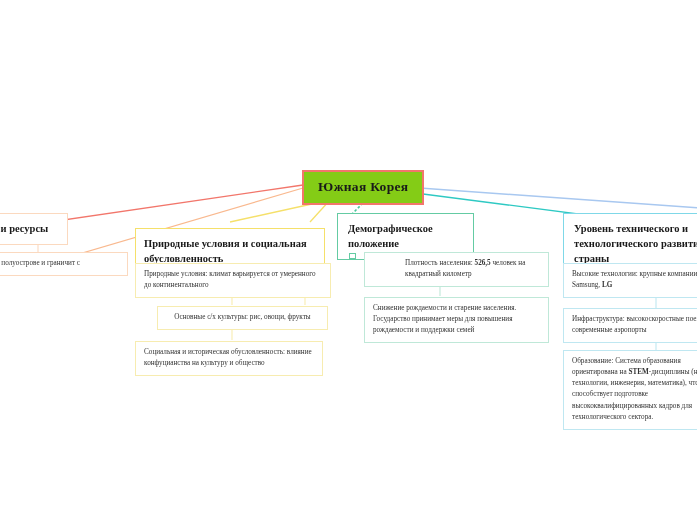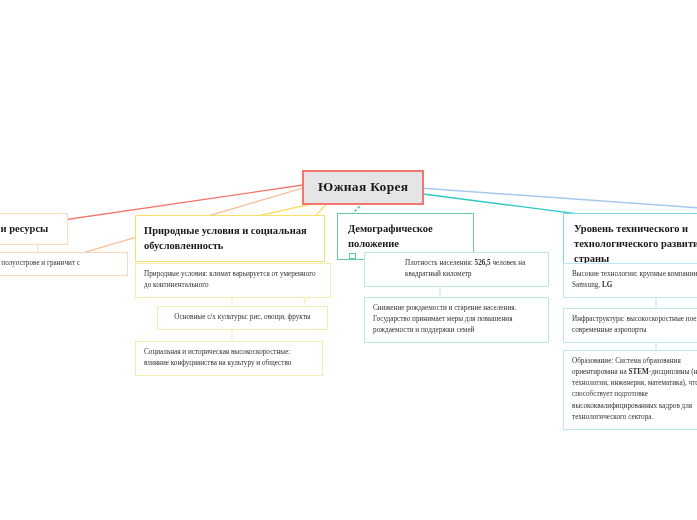--- a/index.html
+++ b/index.html
@@ -8,21 +8,21 @@
     font-family:"Liberation Serif", serif;
   }
   #canvas{position:absolute;left:0;top:0;width:697px;height:520px;}
   svg.lines{position:absolute;left:0;top:0;width:697px;height:520px;pointer-events:none;}
 
   .node{position:absolute;box-sizing:border-box;background:#ffffff;border:1px solid #cccccc;}
   .node .txt{display:block;}
 
   
   .root{
-    border:2px solid #f2766b;background:#e5e5e5;
+    border:2px solid #f2766b;background:#84cc16;
     padding:7px 14px 8px 14px;
     font-weight:bold;font-size:13.5px;color:#1a1a1a;
     text-align:center;letter-spacing:.3px;
     white-space:nowrap;
   }
 
   
   .topic{
     padding:7px 9px 8px 10px;font-weight:bold;font-size:10.5px;color:#1a1a1a;
     line-height:1.45;
@@ -85,31 +85,31 @@
     <span class="txt">Южная Корея</span>
   </div>
 
   <div class="node topic b-lightorange" style="left:-28px;top:213px;width:96px;">
     <span class="txt">ГП и ресурсы</span>
   </div>
   <div class="node leaf b-lightorange" style="left:-50px;top:252px;width:178px;">
     <span class="txt">на корейском полуострове и граничит с</span>
   </div>
 
-  <div class="node topic b-yellow" style="left:135px;top:215px;width:190px;padding-left:8px;">
+  <div class="node topic b-yellow" style="left:135px;top:228px;width:190px;padding-left:8px;">
     <span class="txt">Природные условия и социальная обусловленность</span>
   </div>
   <div class="node leaf b-lightyellow" style="left:135px;top:263px;width:196px;">
     <span class="txt">Природные условия: климат варьируется от умеренного до континентального</span>
   </div>
   <div class="node leaf b-lightyellow" style="left:157px;top:306px;width:171px;text-align:center;">
     <span class="txt">Основные с/х культуры: рис, овощи, фрукты</span>
   </div>
   <div class="node leaf b-lightyellow" style="left:135px;top:341px;width:188px;">
-    <span class="txt">Социальная и историческая высокоскоростные: влияние конфуцианства на культуру и общество</span>
+    <span class="txt">Социальная и историческая обусловленность: влияние конфуцианства на культуру и общество</span>
   </div>
 
   <div class="node topic b-green" style="left:337px;top:213px;width:137px;">
     <span class="txt">Демографическое положение</span>
   </div>
   <div class="marker green" style="left:349px;top:253px;"></div>
   <div class="node leaf b-lightgreen" style="left:364px;top:252px;width:185px;padding-left:40px;">
     <span class="txt">Плотность населения: <b>526,5</b> человек на квадратный километр</span>
   </div>
   <div class="node leaf b-lightgreen" style="left:364px;top:297px;width:185px;">

